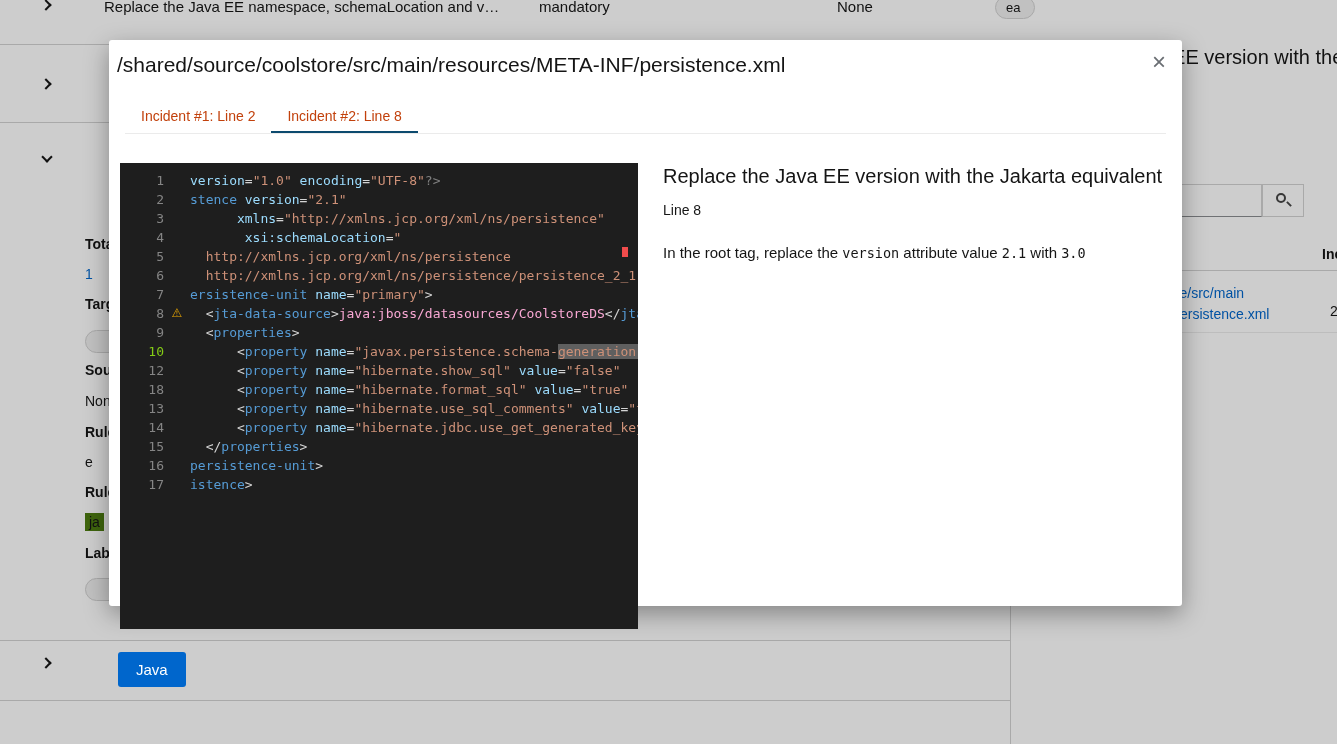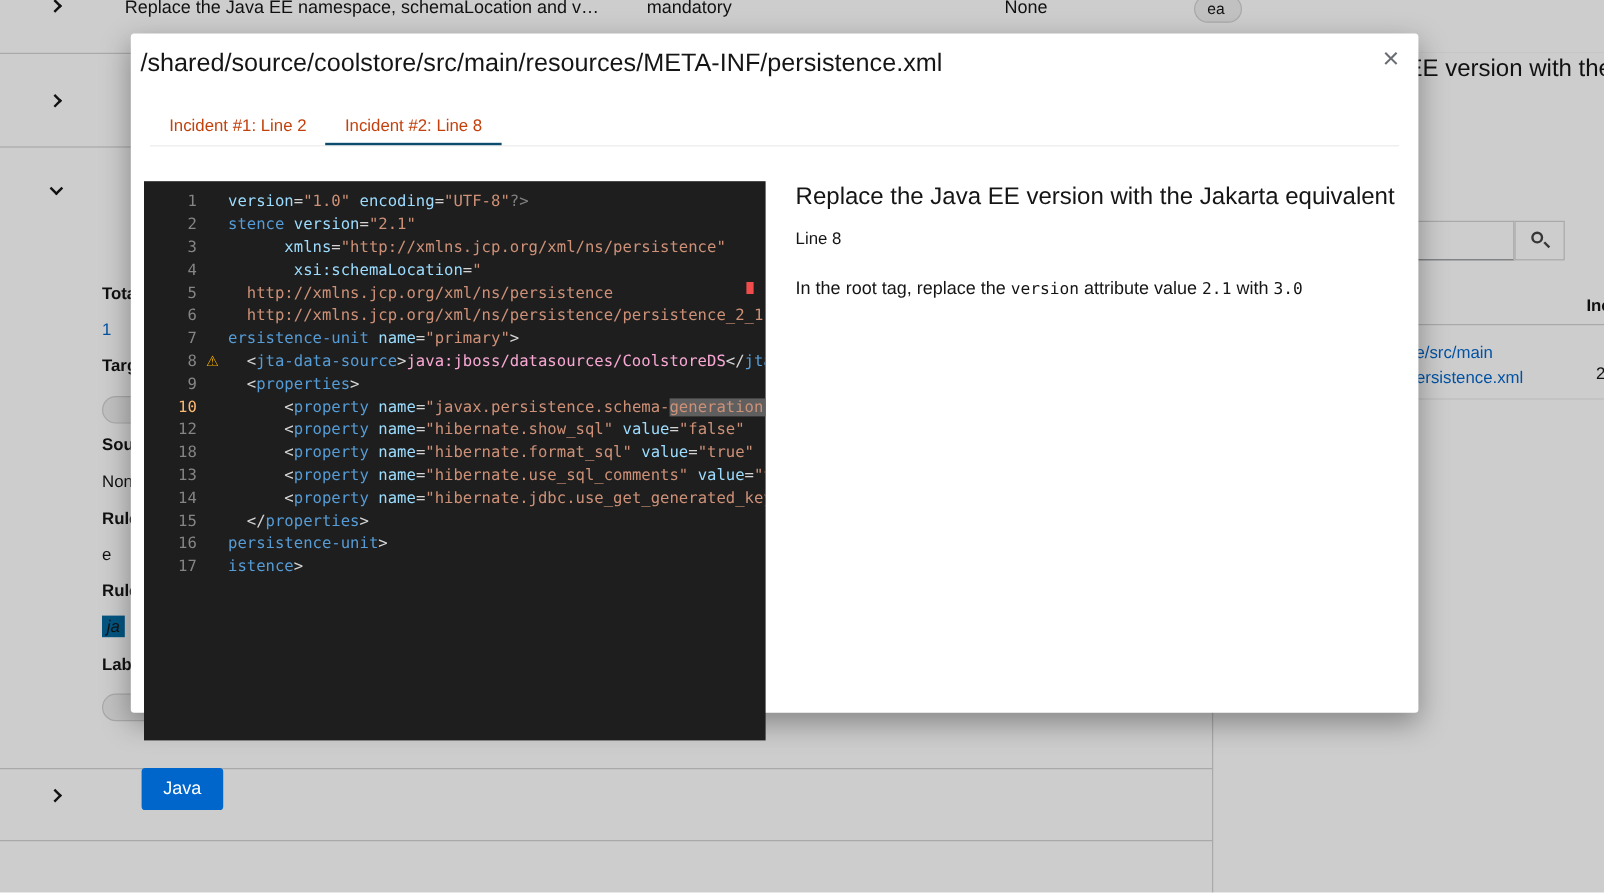--- a/index.html
+++ b/index.html
@@ -24,51 +24,51 @@
   .c4 { left:41px; top:656px; }
 
   .row1-title { left:104px; top:-2px; font-size:15px; white-space:nowrap; max-width:400px; overflow:hidden; cursor:pointer; }
   .row1-cat { left:539px; top:-2px; font-size:15px; }
   .row1-src { left:837px; top:-2px; font-size:15px; }
   .row1-badge { left:995px; top:-4px; height:23px; min-width:40px; border:1px solid #d2d2d2; background:#f0f0f0; border-radius:12px; font-size:13px; padding:3px 10px; color:#151515; }
 
   .flabel { position:absolute; left:85px; font-size:14px; font-weight:bold; white-space:nowrap; }
   .fval { position:absolute; left:85px; font-size:14px; white-space:nowrap; }
   .flink { color:#0066cc; cursor:pointer; text-decoration:none; }
-  .fmark { background:#0369a1; color:#151515; padding:1px 4px;font-style:italic; }
+  .fmark { background:#4d7c0f; color:#151515; padding:1px 4px; }
   .fchip { position:absolute; left:85px; height:23px; width:100px; border:1px solid #d2d2d2; background:#f0f0f0; border-radius:12px; }
 
   
   .drawer-bg { left:1010px; top:44px; width:327px; height:700px; background:#fff; border-left:1px solid #d2d2d2; }
   .drawer-title { left:1012px; top:46px; font-size:20px; white-space:nowrap; color:#151515; }
   .search-input { position:absolute; left:1034px; top:184px; width:228px; height:33px; border:1px solid #d2d2d2; border-bottom-color:#8a8d90; font-size:14px; padding:0 8px; font-family:"Liberation Sans", sans-serif; }
   .search-btn { position:absolute; left:1262px; top:184px; width:42px; height:33px; border:1px solid #d2d2d2; background:#fff; cursor:pointer; }
   .mag { position:absolute; left:13px; top:8px; width:10px; height:10px; border:2px solid #444; border-radius:50%; }
   .mag:after { content:""; position:absolute; left:8px; top:8px; width:6px; height:2px; background:#444; transform:rotate(45deg); }
   .col-file { left:1034px; top:246px; font-size:14px; font-weight:bold; }
   .col-inc { left:1322px; top:246px; font-size:14px; font-weight:bold; white-space:nowrap; }
   .hl-dh { left:1010px; top:270px; width:327px; }
   .hl-dr { left:1010px; top:332px; width:327px; background:#ebebeb; }
   .file-link { position:absolute; left:1034px; color:#0066cc; font-size:14px; white-space:nowrap; cursor:pointer; text-decoration:none; }
   .fl1 { top:285px; } .fl2 { top:306px; }
   .inc-val { left:1330px; top:303px; font-size:14px; }
 
   
   .backdrop { position:absolute; left:0; top:0; width:1337px; height:744px; background:rgba(3,3,3,0.2); z-index:10; }
-  .modal { position:absolute; left:109px; top:28px; width:1073px; height:566px; background:#fff; border-radius:3px; box-shadow:0 8px 24px rgba(0,0,0,0.35); z-index:20; }
+  .modal { position:absolute; left:109px; top:40px; width:1073px; height:566px; background:#fff; border-radius:3px; box-shadow:0 8px 24px rgba(0,0,0,0.35); z-index:20; }
   .modal-title { position:absolute; left:8px; top:13px; font-size:21px; font-weight:400; color:#151515; white-space:nowrap; }
   .modal-x { position:absolute; right:16px; top:10px; font-size:24px; line-height:24px; color:#6a6e73; cursor:pointer; background:none; border:none; font-family:"Liberation Sans", sans-serif; }
   .tabs { position:absolute; left:16px; right:16px; top:61px; display:flex; border-bottom:1px solid #ebebeb; }
   .tab { padding:7px 16px 9px 16px; font-size:14px; color:#c2410c; cursor:pointer; white-space:nowrap; }
   .tab.active { padding-bottom:6px; border-bottom:2px solid #0c4a6e; }
 
   .editor { position:absolute; left:11px; top:123px; width:518px; height:466px; background:#1e1e1e; overflow:hidden; font-family:"DejaVu Sans Mono", monospace; font-size:13px; line-height:19px; padding-top:8px; }
   .cl { display:flex; height:19px; overflow:hidden; }
   .ln { display:inline-block; width:44px; text-align:right; color:#858585; flex:none; }
-  .ln-active { color:#fdba74; }
+  .ln-active { color:#84cc16; }
   .lic { display:inline-block; width:26px; text-align:center; color:#f0ab00; font-size:12px; flex:none; font-family:"DejaVu Sans", sans-serif; }
   .lc { flex:1; white-space:pre; overflow:hidden; color:#d4d4d4; }
   .tk-tag { color:#569cd6; }
   .tk-attr { color:#9cdcfe; }
   .tk-str { color:#ce9178; }
   .tk-strhl { color:#ce9178; background:#5f5f5f; }
   .tk-op { color:#d4d4d4; }
   .tk-meta { color:#808080; }
   .tk-txt { color:#f9a8d4; }
   .ruler-marker { position:absolute; right:10px; top:84px; width:6px; height:10px; background:#f14c4c; }

